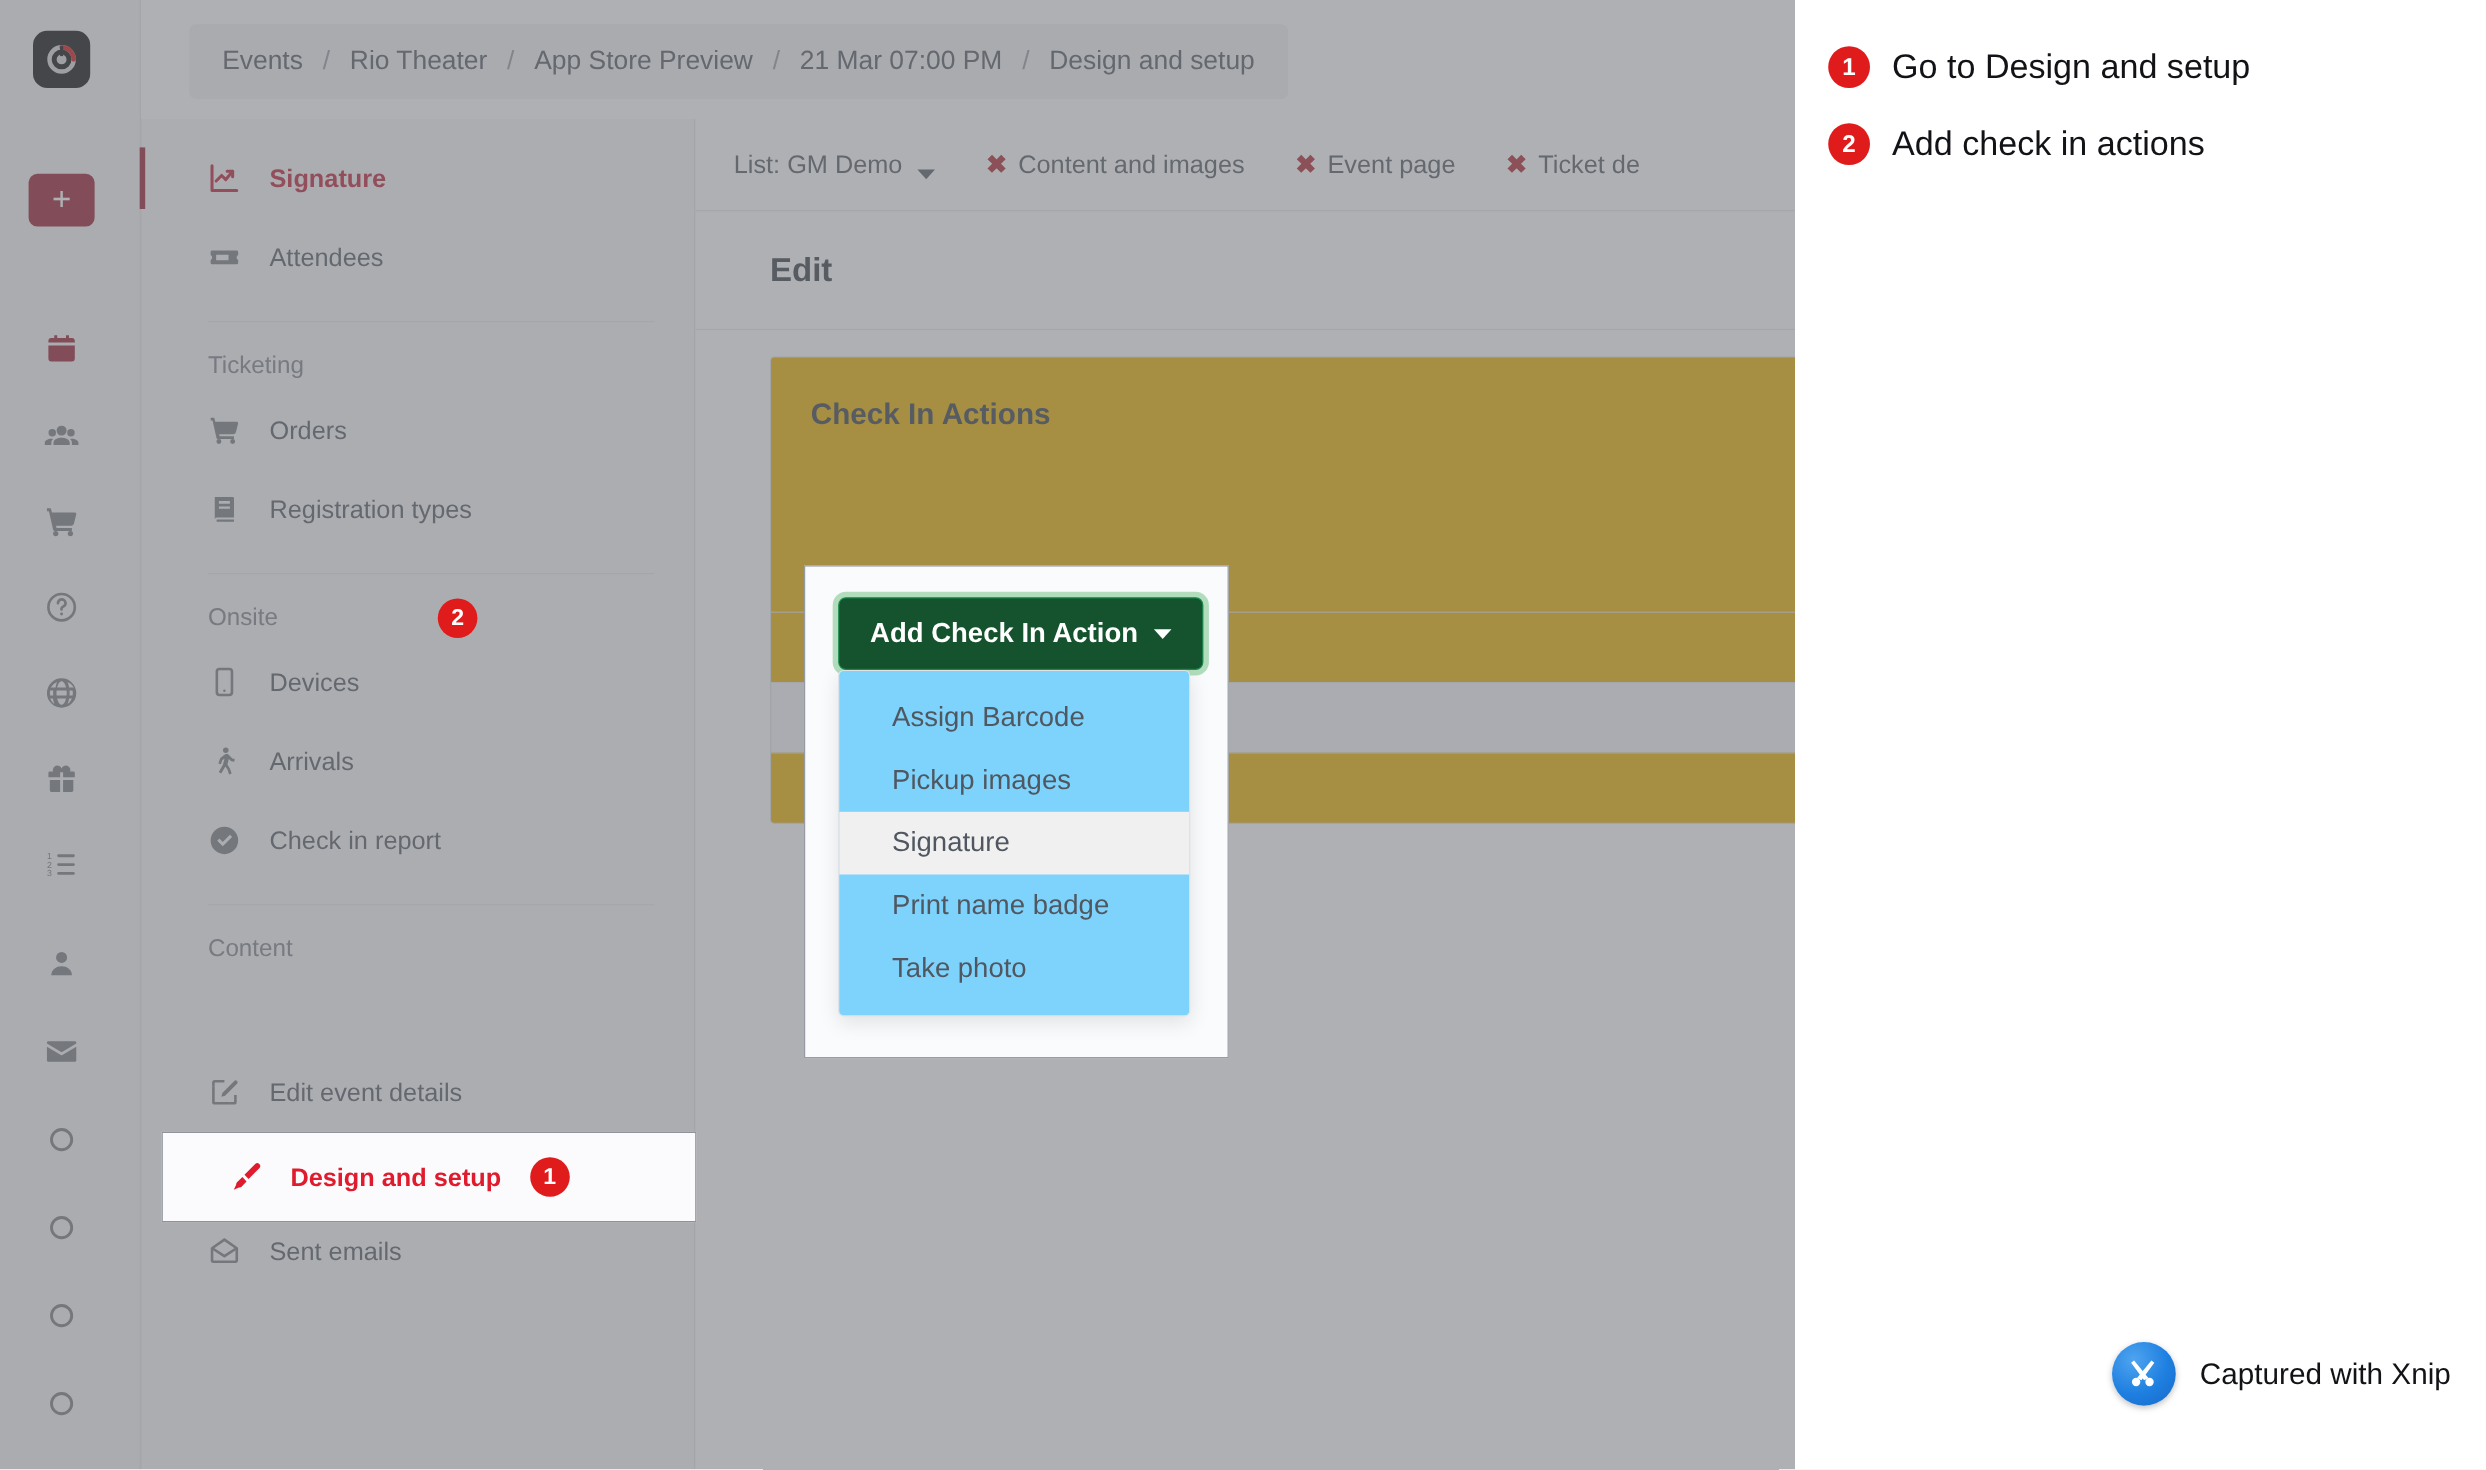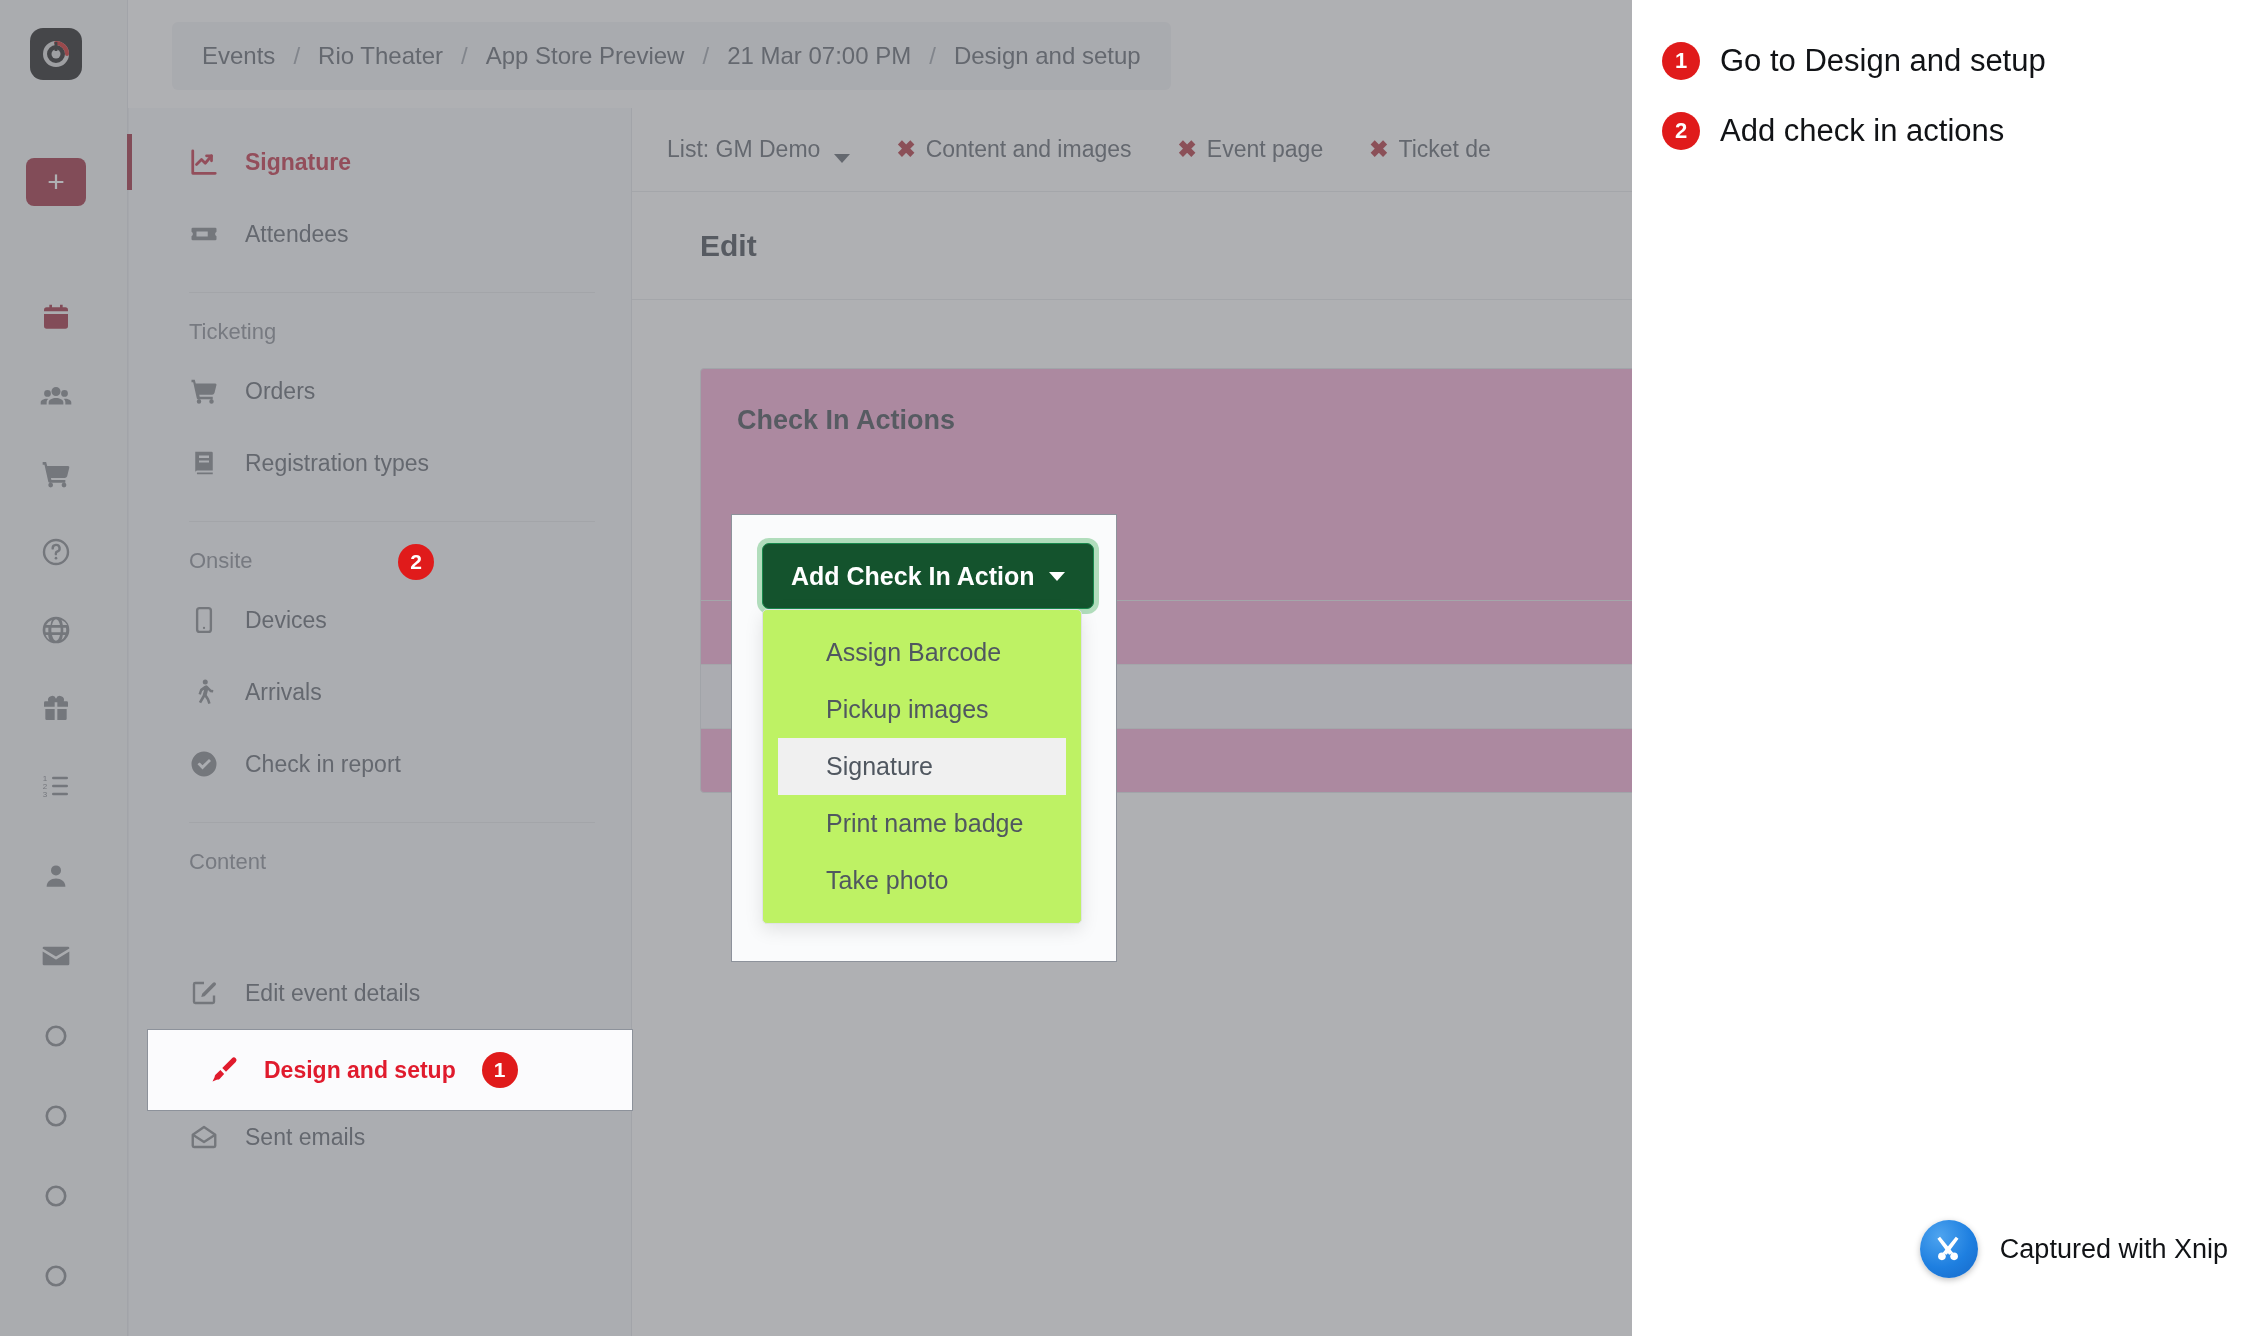--- a/index.html
+++ b/index.html
@@ -140,25 +140,25 @@
     border-top: 9px solid #5a6069;
   }
   .content-inner { padding: 0; }
   .edit-head {
     height: 108px; display: flex; align-items: center;
     padding-left: 68px;
     font-size: 30px; font-weight: 600; color: #3d444d;
     border-bottom: 1px solid #e7e9ec;
   }
   .card {
-    margin: 68px 0 0 68px;
+    margin: 24px 0 0 68px;
     width: 950px;
     border: 1px solid #e1e4e8;
     border-radius: 4px;
-    background: #f9a8d4;
+    background: #eab308;
   }
   .card-title {
     padding: 36px 0 30px 36px;
     font-size: 27px; font-weight: 600; color: #3d444d;
   }
   .card-body { height: 134px; }
   .card-row {
     height: 64px; border-top: 1px solid #e7e9ec;
   }
   .card-row.alt { background: #f6f7fa; border-top: 1px solid #e7e9ec; }
@@ -183,25 +183,25 @@
   }
   .green-btn .caret {
     width: 0; height: 0;
     border-left: 8px solid transparent;
     border-right: 8px solid transparent;
     border-top: 9px solid #ffffff;
   }
   .dd-menu {
     position: absolute; left: 30px; top: 94px;
     width: 320px;
-    background: #bef264;
+    background: #7dd3fc;
     border: 1px solid #e0e2e6;
     border-radius: 5px;
     box-shadow: 0 6px 18px rgba(0,0,0,0.10);
-    padding: 14px 15px;
+    padding: 14px 0;
     text-align: right;
   }
   .dd-item {
     height: 57px; display: flex; align-items: center;
     padding-left: 48px;
     font-size: 25px; color: #505760;
   }
   .dd-item.hover { background: #f0f0f0; }
   .badge-2 {
     position: absolute; left: 398px; top: 544px;

